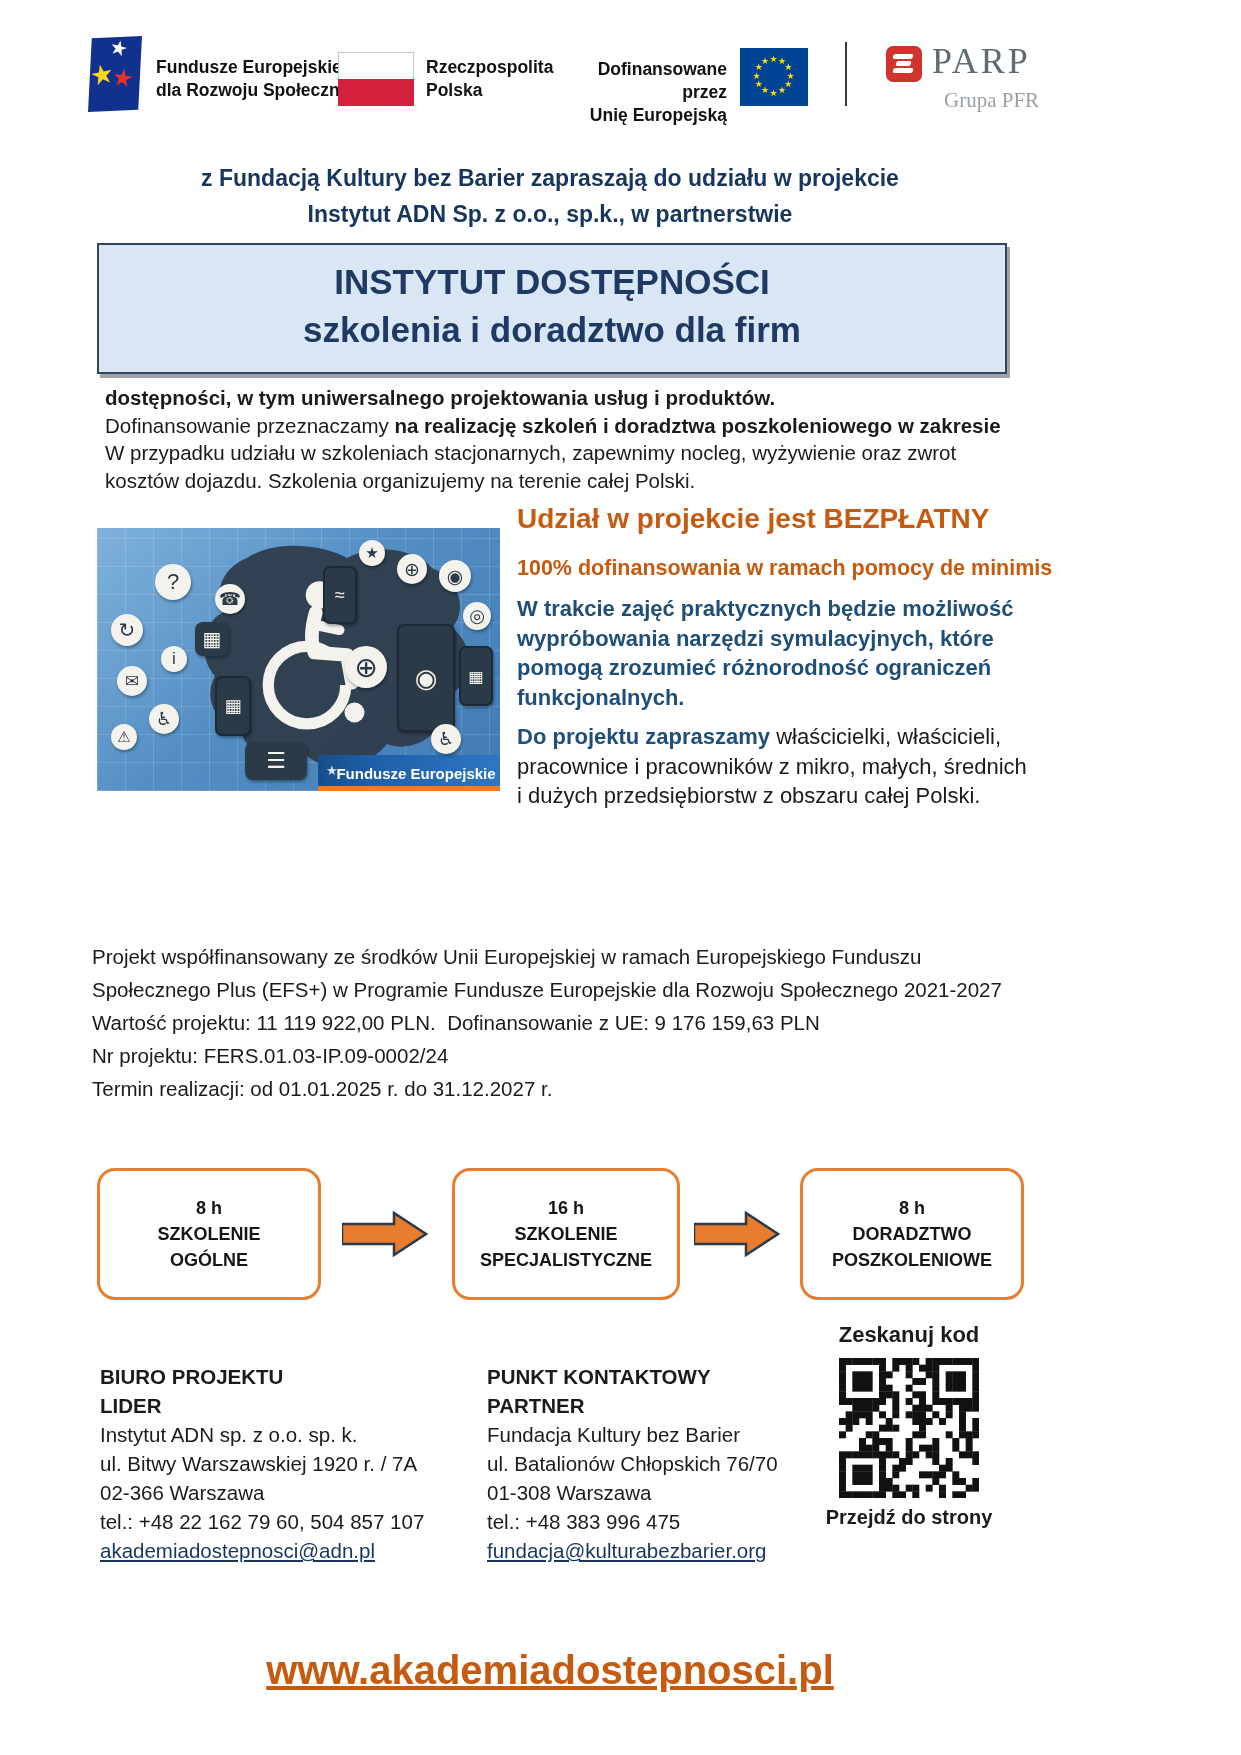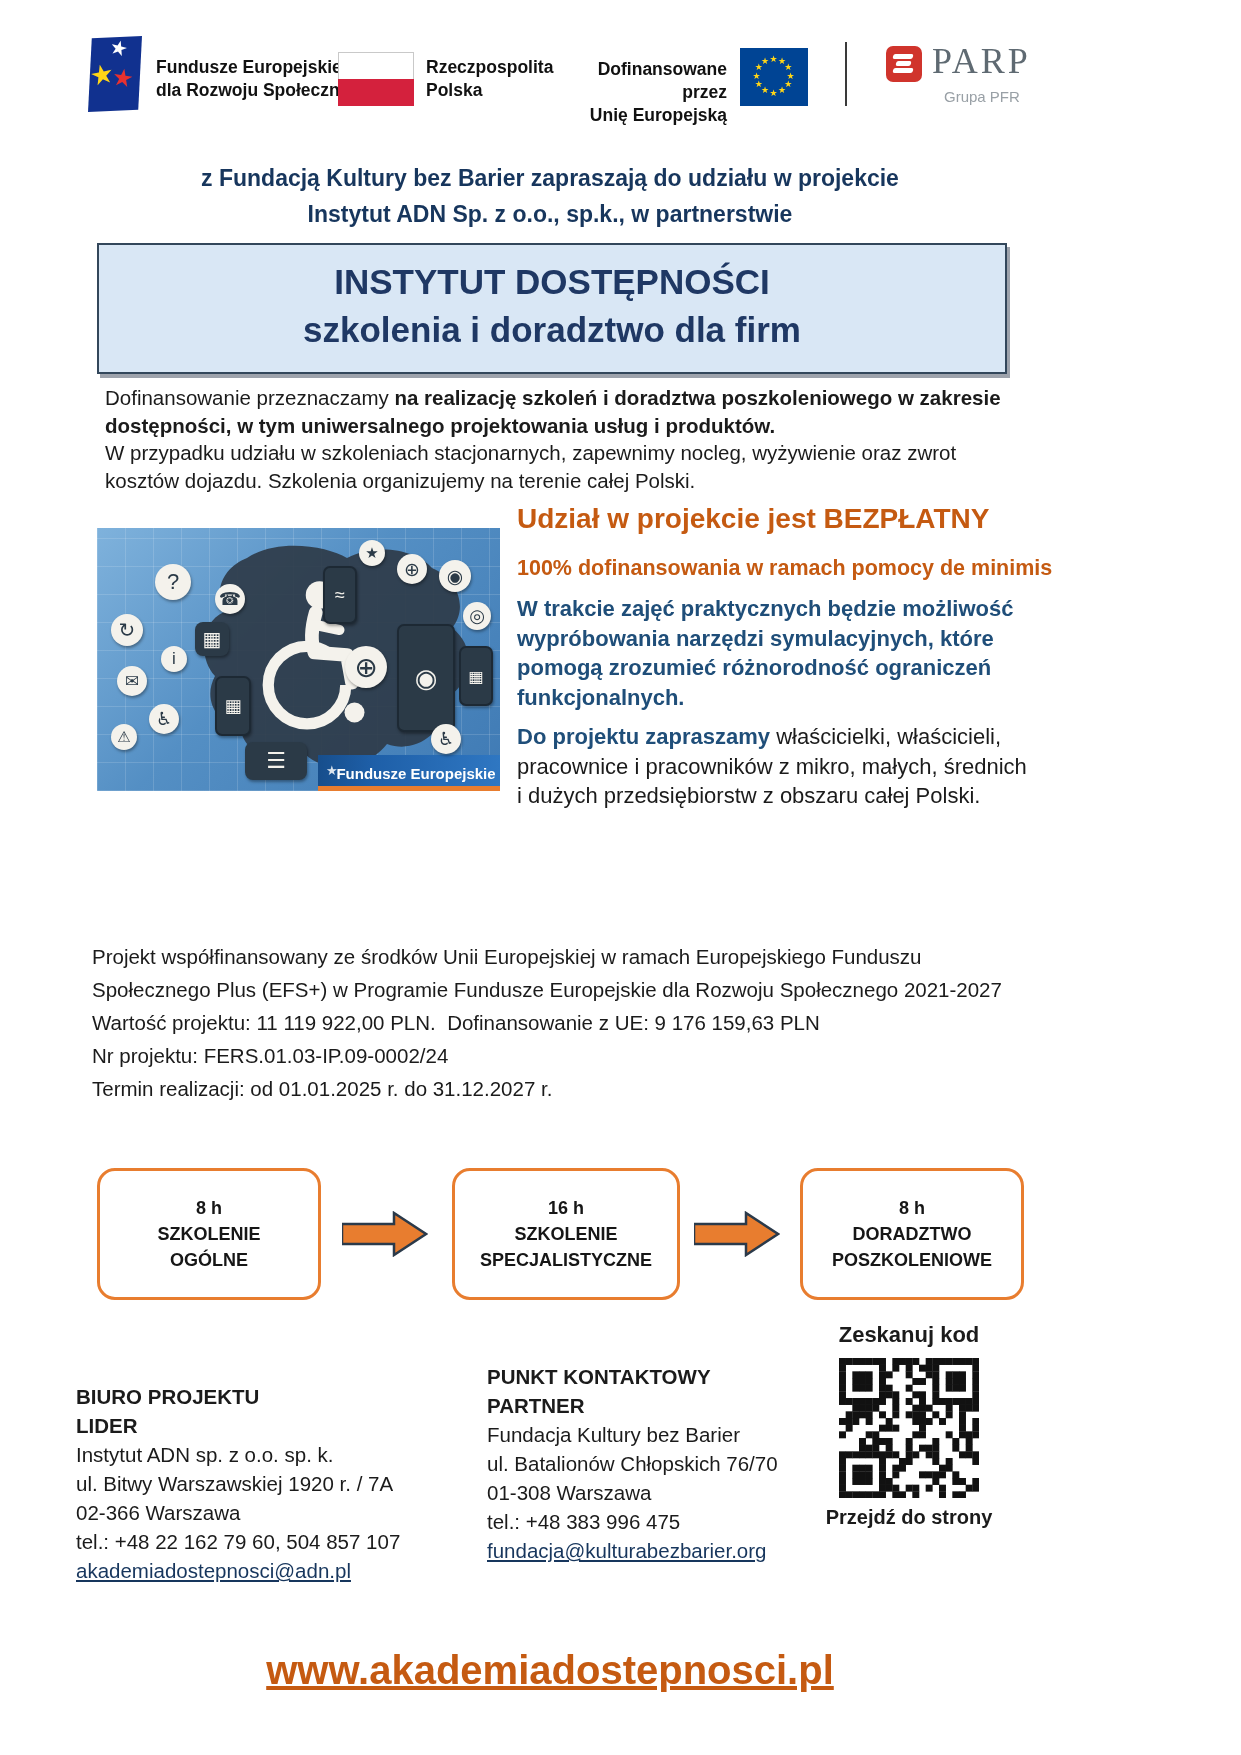--- a/index.html
+++ b/index.html
@@ -20,22 +20,22 @@
   .pl-flag .w{position:absolute;left:0;top:0;width:74px;height:26px;background:#fff;border:1px solid #c9c9c9;}
   .pl-flag .r{position:absolute;left:0;top:27px;width:76px;height:27px;background:#D4213D;}
   .eu-text{left:552px;top:58px;width:175px;text-align:right;}
   .eu-flag{left:740px;top:48px;width:68px;height:58px;background:#004494;}
   .eu-star{position:absolute;color:#FFD617;font-size:9px;line-height:1;}
   .divider{left:845px;top:42px;width:2px;height:64px;background:#3a3a3a;}
   .parp-icon{left:886px;top:46px;width:36px;height:36px;background:#D0342C;border-radius:7px;}
   .parp-icon i{position:absolute;left:7px;height:5px;background:#fff;border-radius:2px;transform:skewX(-14deg);}
   .parp-word{left:932px;top:40px;font-family:"Liberation Serif","DejaVu Serif",serif;
              font-size:36px;color:#5F6A72;letter-spacing:3px;}
-  .parp-sub{left:944px;top:88px;font-family:Liberation Sans, sans-serif;
-            font-size:15px;color:#99A0A6;}
+  .parp-sub{left:944px;top:88px;font-family:Liberation Serif, serif;
+            font-size:21px;color:#99A0A6;}
 
   
   .hdr{left:0;top:160px;width:1100px;text-align:center;color:#17365D;
        font-size:23px;font-weight:bold;line-height:36px;}
   .title-box{left:97px;top:243px;width:906px;height:127px;background:#D9E7F5;
              border:2px solid #33475B;box-shadow:3px 4px 0 rgba(40,50,70,0.45);
              text-align:center;color:#1F3864;}
   .title-box .t1{margin-top:14px;font-size:35px;font-weight:bold;line-height:46px;}
   .title-box .t2{font-size:35px;font-weight:bold;line-height:50px;}
 
@@ -145,22 +145,22 @@
   <div>z Fundacją Kultury bez Barier zapraszają do udziału w projekcie</div>
   <div>Instytut ADN Sp. z o.o., sp.k., w partnerstwie</div>
 </div>
 
 <div class="abs title-box">
   <div class="t1">INSTYTUT DOSTĘPNOŚCI</div>
   <div class="t2">szkolenia i doradztwo dla firm</div>
 </div>
 
 <div class="abs intro">
+    <div class="rl nowrap"><span class="b">dostępności, w tym uniwersalnego projektowania usług i produktów.</span></div>
     <div class="rl nowrap"><span>Dofinansowanie przeznaczamy </span><span class="b">na realizację szkoleń i doradztwa poszkoleniowego w zakresie</span></div>
-    <div class="rl nowrap"><span class="b">dostępności, w tym uniwersalnego projektowania usług i produktów.</span></div>
     <div class="rl nowrap"><span>W przypadku udziału w szkoleniach stacjonarnych, zapewnimy nocleg, wyżywienie oraz zwrot</span></div>
     <div class="rl nowrap"><span>kosztów dojazdu. Szkolenia organizujemy na terenie całej Polski.</span></div>
   </div>
 
 <div class="abs illu">
   <div class="grid"></div>
   <svg width="403" height="263" viewBox="0 0 403 263" style="position:absolute;left:0;top:0;">
     <path d="M150,30 C180,10 230,18 250,30 C280,14 320,22 335,40 C360,50 372,80 355,100
              C382,120 374,160 345,172 C352,202 320,227 290,216 C270,242 228,246 208,226
              C178,242 148,226 143,200 C118,195 106,170 118,148 C100,128 105,93 127,84
@@ -238,21 +238,21 @@
 </div>
 <svg class="abs arrow" style="left:694px;" viewBox="0 0 86 46">
   <polygon points="0,13 52,13 52,2 84,23 52,44 52,33 0,33" fill="#E87D2F" stroke="#2B3A4A" stroke-width="2.5"></polygon>
 </svg>
 <div class="abs step" style="left:800px;width:218px;">
   <div>8 h</div>
   <div>DORADZTWO</div>
   <div>POSZKOLENIOWE</div>
 </div>
 
-<div class="abs contact" style="left:76px;margin-top:20px;">
+<div class="abs contact" style="left:100px;">
   <div class="tt">BIURO PROJEKTU</div>
   <div class="tt">LIDER</div>
   <div>
       <div class="ln nowrap">Instytut ADN sp. z o.o. sp. k.</div>
       <div class="ln nowrap">ul. Bitwy Warszawskiej 1920 r. / 7A</div>
       <div class="ln nowrap">02-366 Warszawa</div>
       <div class="ln nowrap">tel.: +48 22 162 79 60, 504 857 107</div>
     </div>
   <a>akademiadostepnosci@adn.pl</a>
 </div>

